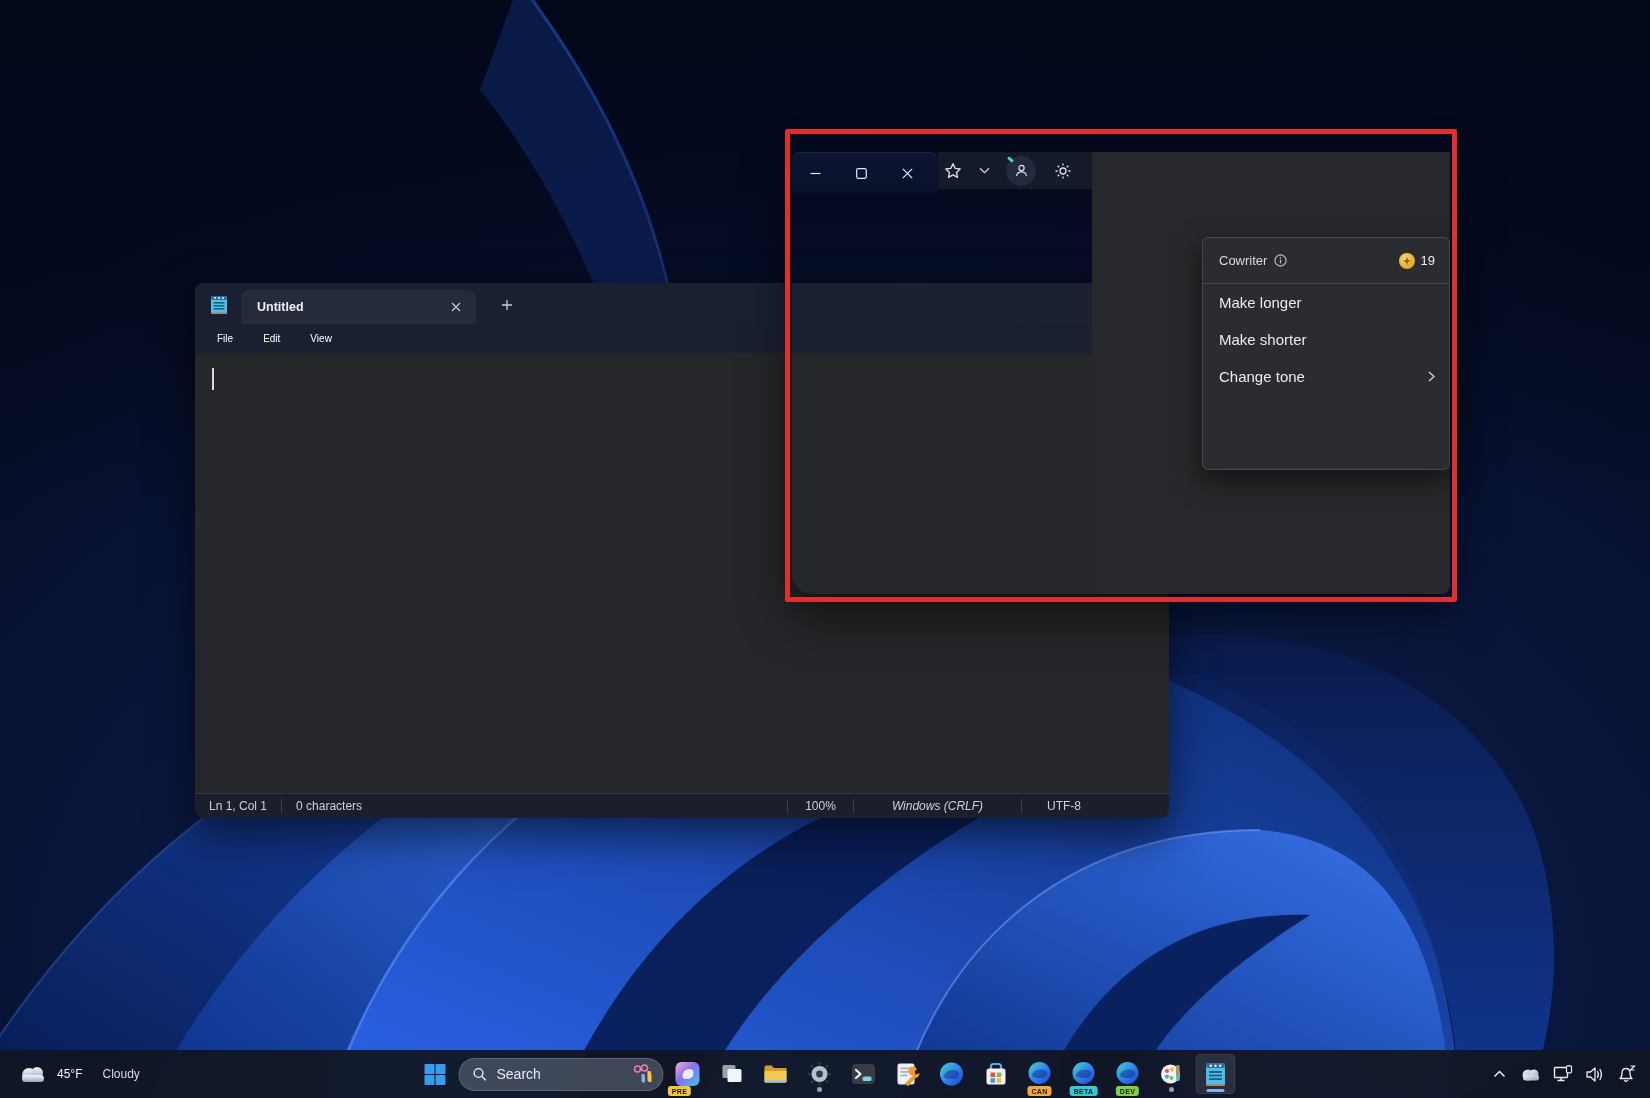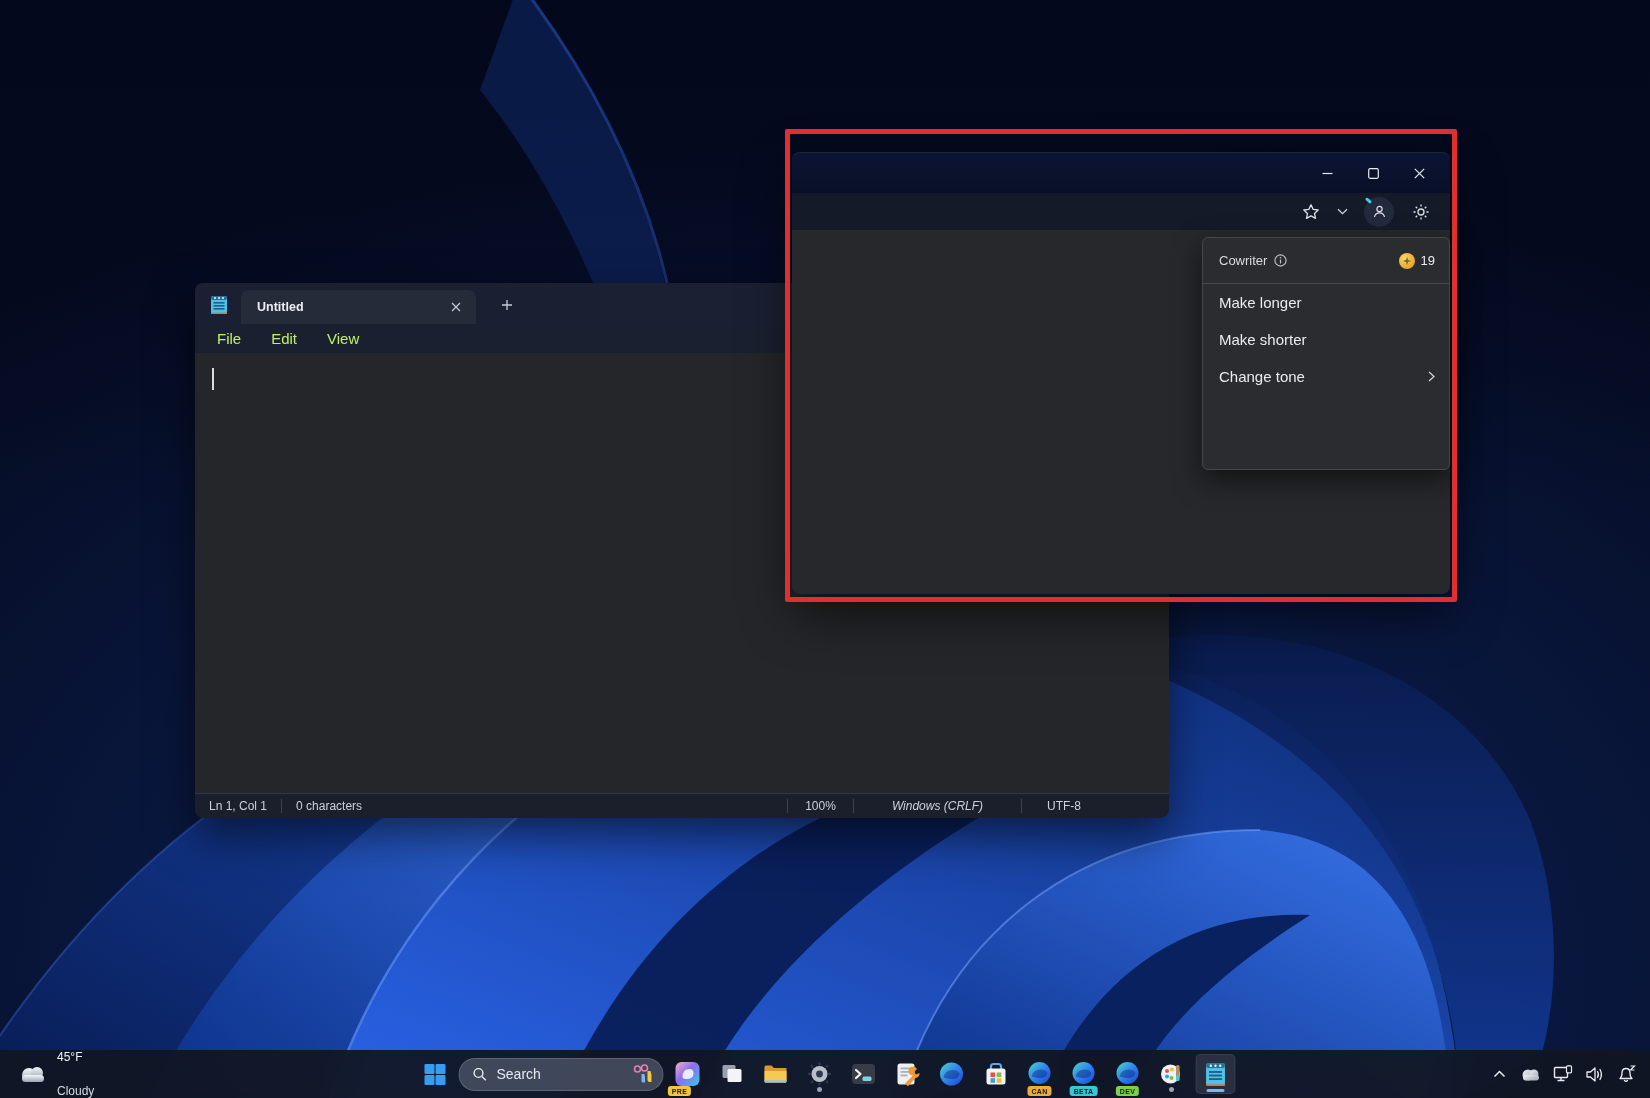--- a/index.html
+++ b/index.html
@@ -13,36 +13,36 @@
              display:flex; flex-direction:column; border-radius:8px; overflow:hidden;
              box-shadow:0 18px 45px rgba(0,0,0,.55); }
   .np-tabbar { height:41px; background:linear-gradient(90deg,#1a2031,#1b2133); display:flex; align-items:flex-end; flex:0 0 auto; }
   .np-appicon { margin:0 12px 9px 14px; display:flex; }
   .np-tab { width:235px; height:34px; background:#262b3a; border-radius:8px 8px 0 0; display:flex; align-items:center;
             padding:0 10px 0 16px; }
   .np-tab-label { font-size:12.5px; font-weight:700; color:#eceef4; flex:1; }
   .np-tab-close { width:20px; height:20px; display:flex; align-items:center; justify-content:center; border-radius:4px; }
   .np-newtab { width:30px; height:30px; margin:0 0 4px 16px; display:flex; align-items:center; justify-content:center; border-radius:4px; }
   .np-menubar { height:29px; background:#1b2030; display:flex; align-items:center; gap:10px; padding-left:12px; flex:0 0 auto; }
-  .np-menu { font-size:15px; color:#bef264; padding:3px 10px; border-radius:4px; }
+  .np-menu { font-size:10px; color:#ffffff; padding:3px 10px; border-radius:4px; }
   .np-editor { flex:1; background:#252629; position:relative; }
   .np-caret { position:absolute; left:17px; top:15px; width:1.5px; height:22px; background:#d8dbe2; animation:blink 1.1s steps(1) infinite; }
   @keyframes blink { 50% { opacity:0; } }
   .np-statusbar { height:25px; background:#1b1f2b; border-top:1px solid rgba(90,100,125,.35); display:flex; align-items:center;
                   font-size:12px; color:#ccd1db; flex:0 0 auto; }
   .np-cell { padding:0 14px; white-space:nowrap; }
   .np-div { width:1px; height:14px; background:#3c4250; }
   .np-spacer { flex:1; }
   .np-cell.w65 { width:65px; text-align:center; padding:0; }
   .np-cell.w167 { width:167px; text-align:center; padding:0;font-style:italic; }
   .np-cell.w147 { width:147px; padding-left:25px; }
 
   
   .cowin { position:absolute; left:792px; top:152px; width:658px; height:442px; z-index:20;
-           display:flex; flex-direction:column; border-radius:20px;
+           display:flex; flex-direction:row; border-radius:20px;
            box-shadow:0 20px 50px rgba(0,0,0,.6); }
   .cw-titlebar { height:41px; background:linear-gradient(180deg,#0c1434,#081028); border-top:1px solid rgba(255,255,255,.09);
                  border-radius:8px 8px 0 0; display:flex; align-items:center; justify-content:flex-end; padding-right:8px; flex:0 0 auto; }
   .cw-capbtn { width:46px; height:30px; display:flex; align-items:center; justify-content:center; border-radius:4px; }
   .cw-toolbar { height:37px; background:#151a29; display:flex; align-items:center; justify-content:flex-end; gap:6px; padding-right:14px; flex:0 0 auto; }
   .cw-tbtn { width:30px; height:28px; display:flex; align-items:center; justify-content:center; border-radius:4px; }
   .cw-person { width:30px; height:30px; border-radius:50%; background:#232a3d; display:flex; align-items:center; justify-content:center; position:relative; margin:0 6px; }
   .cw-person .accent { position:absolute; left:1px; top:2px; width:7px; height:3px; background:#3fd2e0; border-radius:2px; transform:rotate(40deg); }
   .cw-content { flex:1; background:#27282b; border-radius:0 0 8px 8px; }
   .cw-menu { position:absolute; right:0; top:85px; width:248px; height:233px; background:#2b2c2f;
@@ -61,21 +61,21 @@
   .cw-chevron { display:flex; }
 
   
   .annotation { position:absolute; left:785px; top:129px; width:672px; height:473px; border:5px solid #e12e2e;
                 border-radius:2px; z-index:40; pointer-events:none; }
 
   
   .taskbar { position:absolute; left:0; bottom:0; width:1650px; height:48px; background:rgba(17,21,33,.93);
              backdrop-filter:blur(18px); z-index:60; }
   .tb-weather { position:absolute; left:10px; top:0; height:48px; display:flex; align-items:center; gap:9px; padding:0 8px; border-radius:4px; }
-  .tb-wx-text { display:flex; flex-direction:column; line-height:14px;gap:20px; }
+  .tb-wx-text { display:flex; flex-direction:row; line-height:14px;gap:20px; }
   .tb-temp { font-size:12px; color:#f1f3f8; }
   .tb-cond { font-size:12px; color:#d6dbe4; }
   .tb-center { position:absolute; left:50%; top:0; transform:translateX(-50%); height:48px; display:flex; align-items:center; gap:4px; }
   .tb-btn { width:40px; height:40px; border-radius:5px; display:flex; align-items:center; justify-content:center; position:relative; }
   .tb-btn.active { background:rgba(255,255,255,.10); border:1px solid rgba(255,255,255,.07); }
   .tb-underline { position:absolute; bottom:1px; left:50%; transform:translateX(-50%); width:18px; height:3px; border-radius:2px; background:#7fb8f0; }
   .tb-rundot { position:absolute; bottom:2px; left:50%; transform:translateX(-50%); width:5px; height:5px; border-radius:50%; background:#9aa2ad; }
   .start-grid { width:21px; height:21px; display:grid; grid-template-columns:10px 10px; grid-template-rows:10px 10px; gap:1.4px; }
   .start-grid i { background:#379df1; border-radius:1px; }
   .search-pill { width:205px; height:33px; border-radius:17px; background:rgba(72,80,99,.85); border:1px solid rgba(255,255,255,.16);

